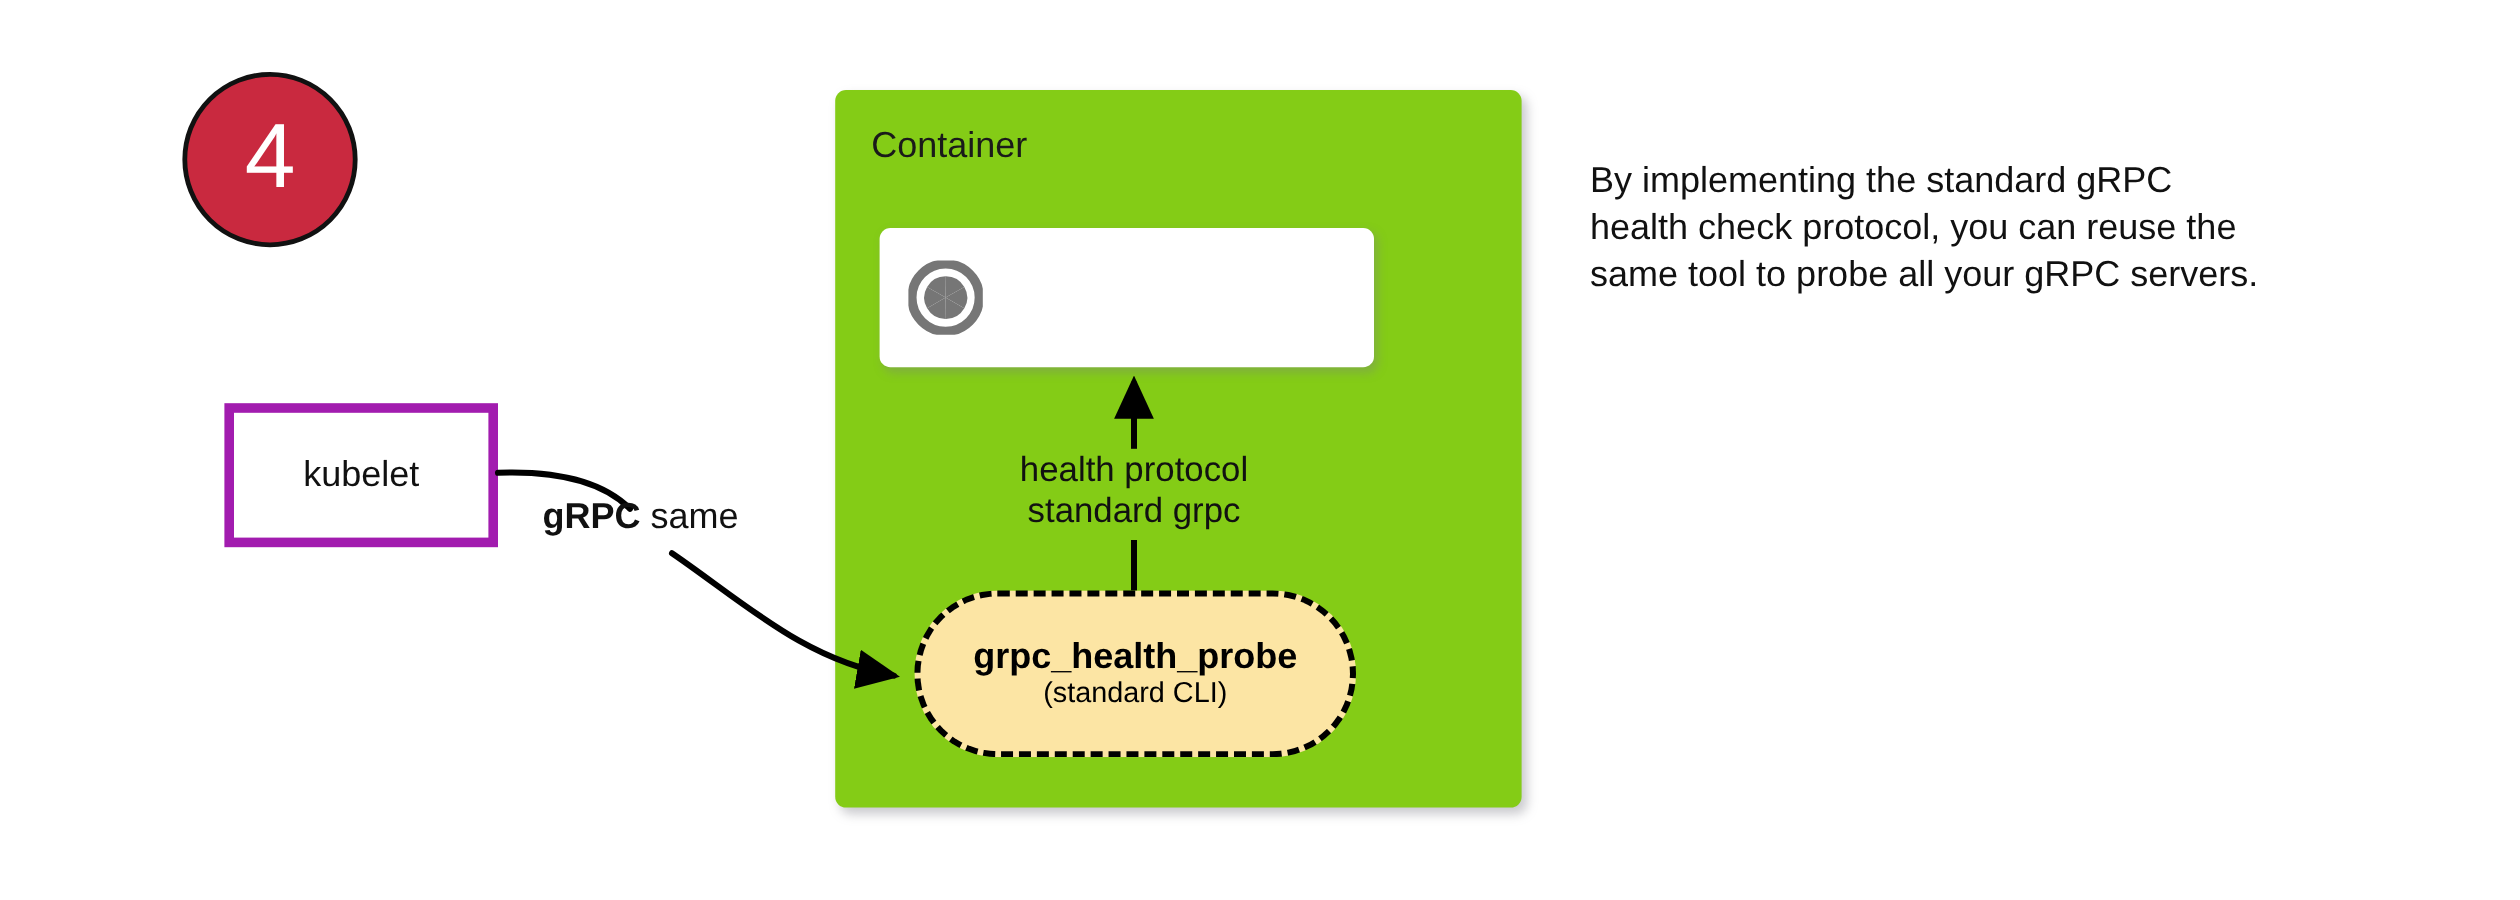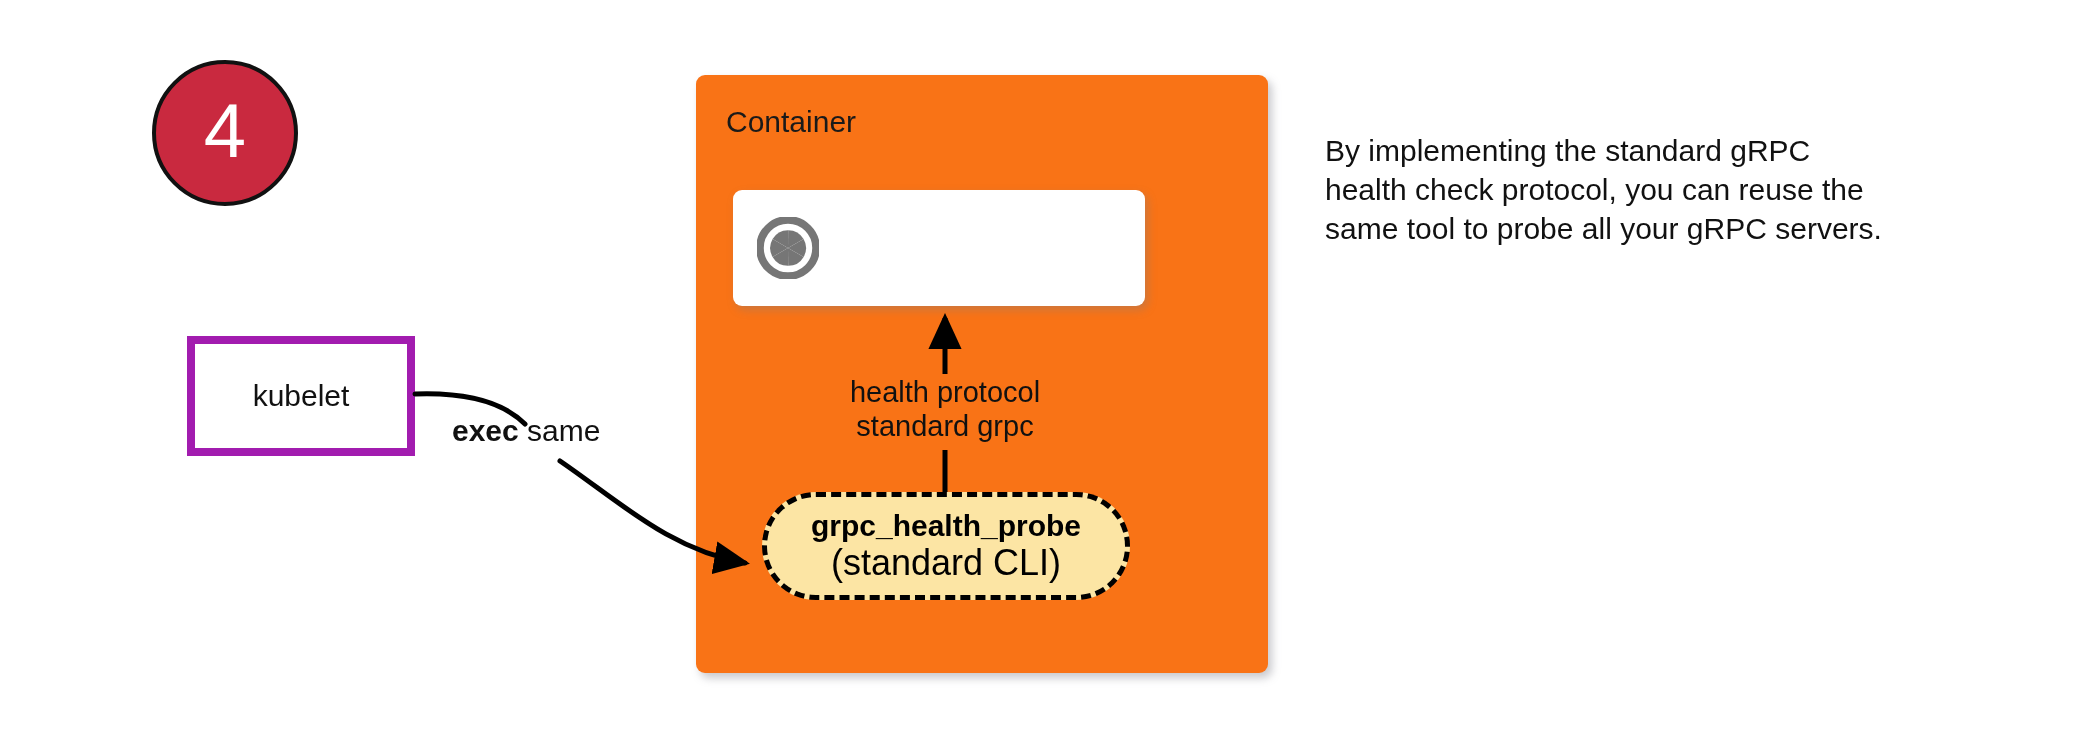--- a/index.html
+++ b/index.html
@@ -44,21 +44,21 @@
     transform: translateY(-2px);
   }
 
   
   .container-box {
     position: absolute;
     left: 696px;
     top: 75px;
     width: 572px;
     height: 598px;
-    background: #f97316;
+    background: #84cc16;
     border-radius: 9px;
     box-shadow: 4px 5px 9px rgba(120,120,130,0.40);
     box-sizing: border-box;
   }
   .container-title {
     position: absolute;
     left: 30px;
     top: 30px;
     font-size: 30px;
     color: #1a1a1a;
@@ -92,39 +92,39 @@
     color: #111111;
     white-space: nowrap;
   }
 
   
   .probe-pill {
     position: absolute;
     left: 762px;
     top: 492px;
     width: 368px;
-    height: 108px;
+    height: 139px;
     background: #FCE5A4;
     border: 5px dashed #000000;
     border-radius: 72px;
     box-sizing: border-box;
     display: flex;
     flex-direction: column;
     align-items: center;
     justify-content: center;
   }
   .probe-pill-title {
     font-size: 30px;
     font-weight: bold;
     color: #000000;
     white-space: nowrap;
     line-height: 1.12;
   }
   .probe-pill-sub {
-    font-size: 36px;
+    font-size: 24px;
     font-weight: 400;
     color: #000000;
     white-space: nowrap;
     line-height: 1.12;
   }
 
   
   .kubelet-box {
     position: absolute;
     left: 187px;
@@ -242,17 +242,17 @@
       <path d="M 415 394 C 470 392 505 404 525 424" fill="none" stroke="#000000" stroke-width="5" stroke-linecap="round"></path>
       <path d="M 560 461 C 620 502 670 550 745 563" fill="none" stroke="#000000" stroke-width="5" stroke-linecap="round" marker-end="url(#tri)"></path>
     </g>
   </svg>
 
   <div class="protocol-label">
     <div>health protocol</div>
     <div>standard grpc</div>
   </div>
 
-  <div class="exec-label"><b>exec</b><span> same</span></div>
+  <div class="exec-label"><b>gRPC</b><span> same</span></div>
 
   <div class="side-note">By implementing the standard gRPC health check protocol, you can reuse the same tool to probe all your gRPC servers.</div>
 
 </div>
 
 </body></html>

